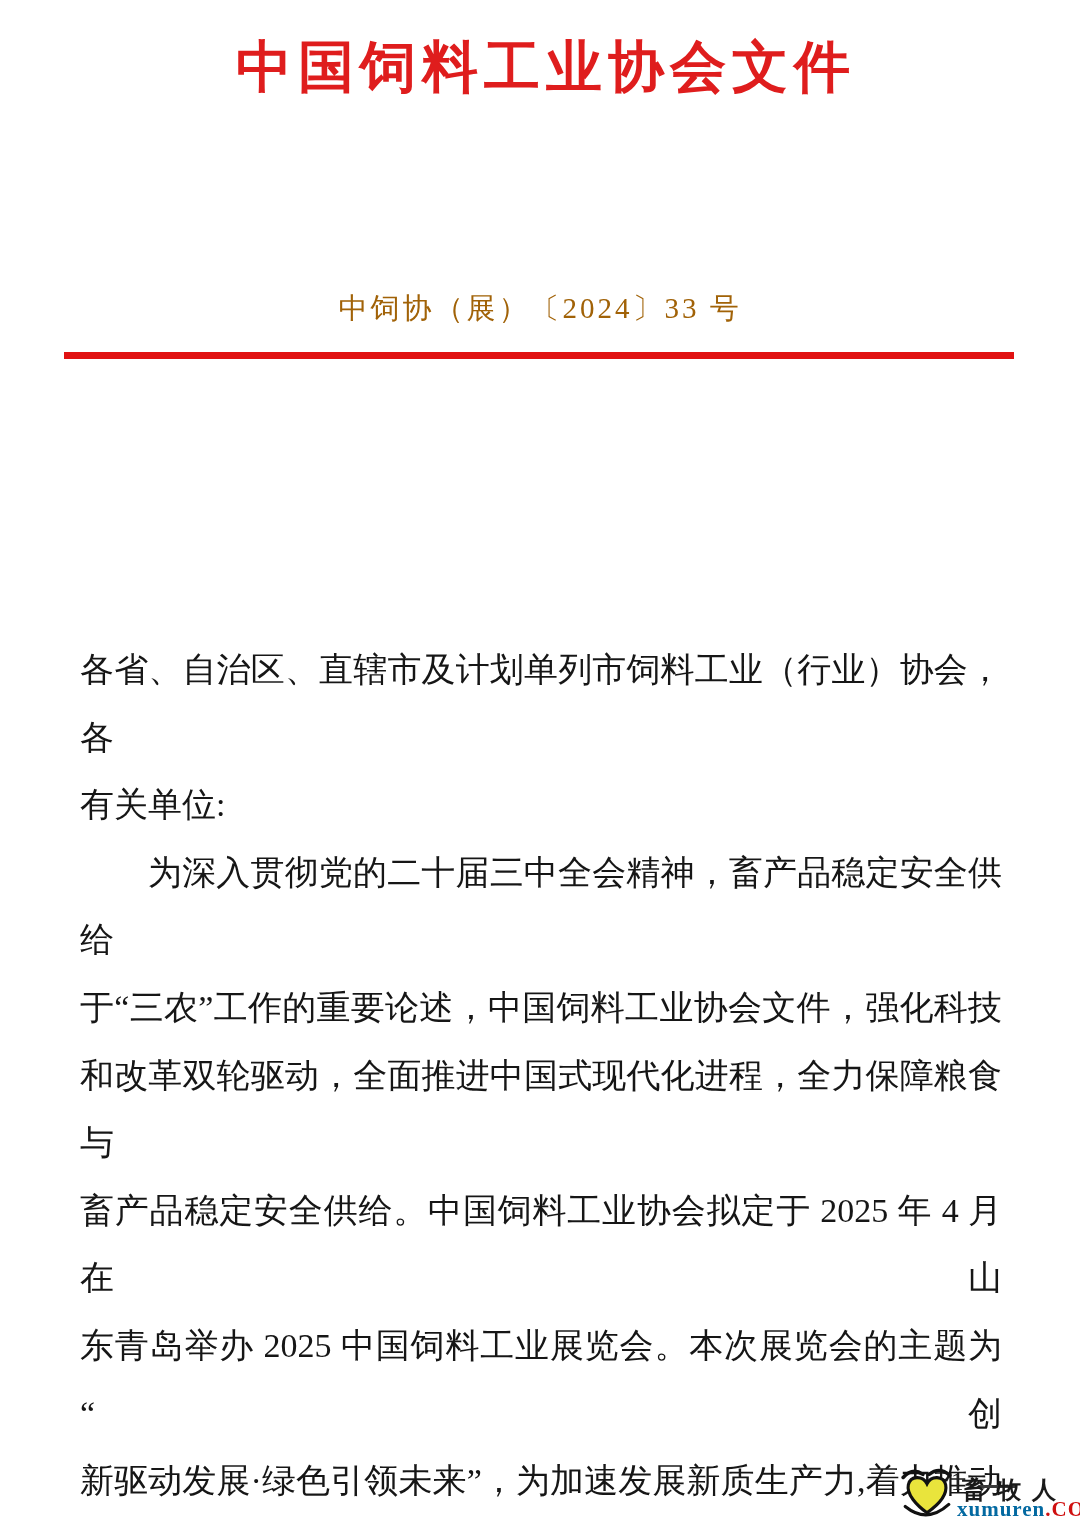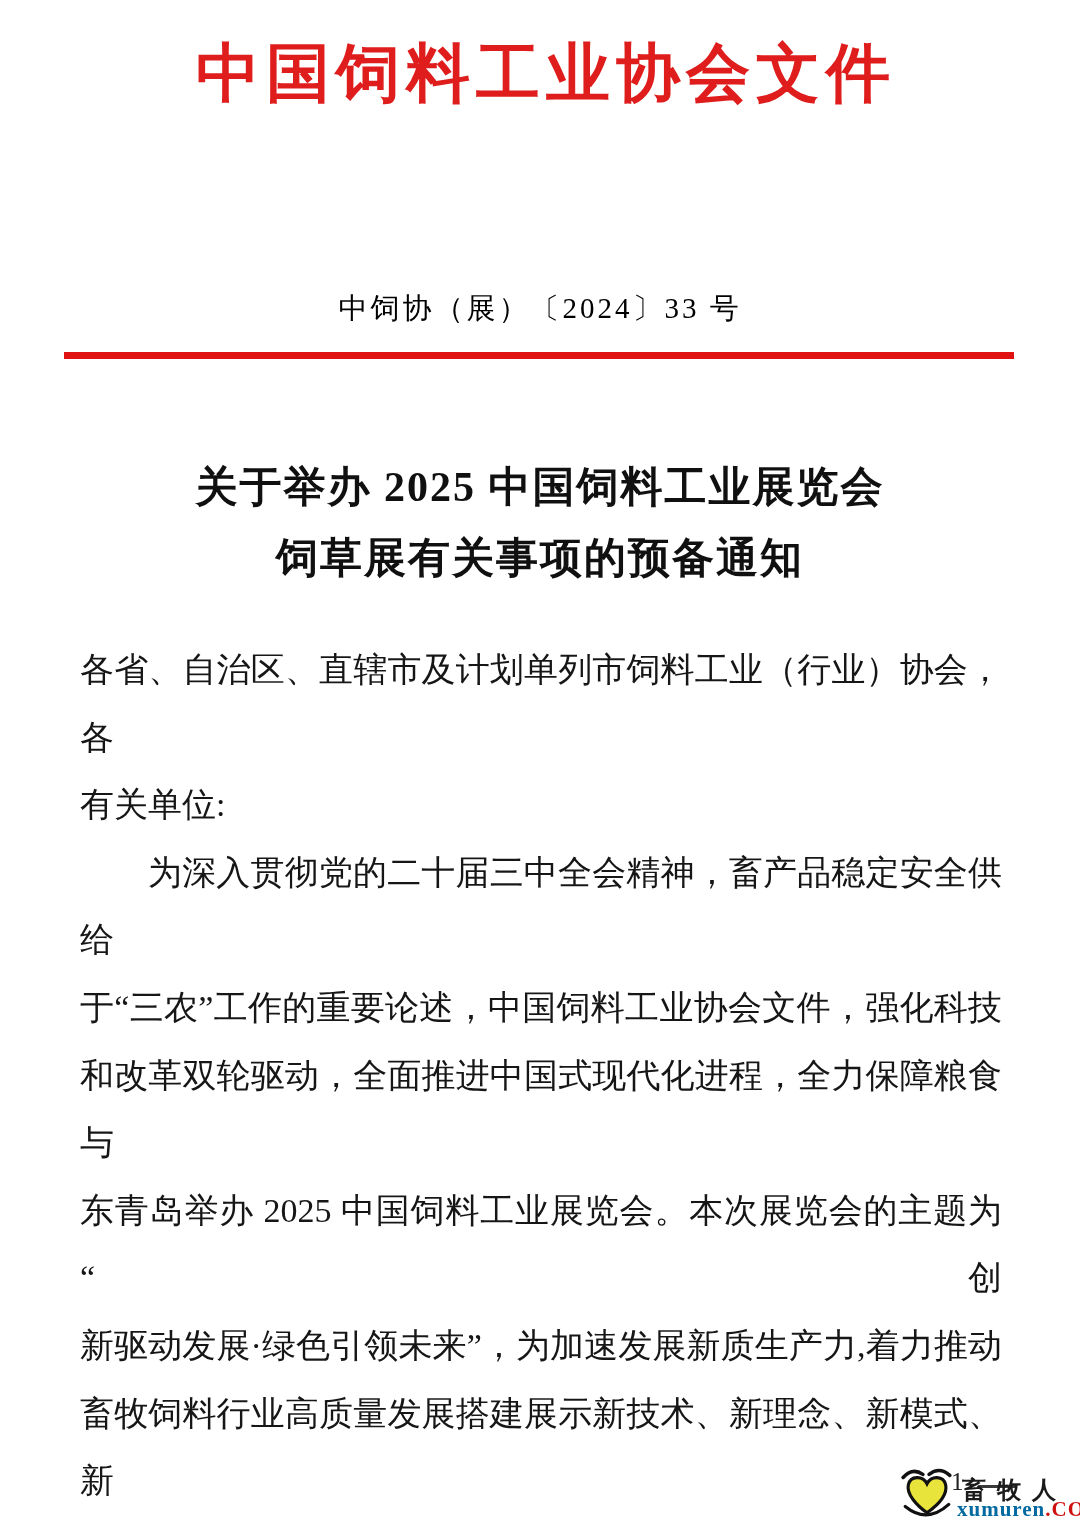--- a/index.html
+++ b/index.html
@@ -8,30 +8,30 @@
     width:1080px;height:1523px;
     margin:0 auto;
     background:#ffffff;
     overflow:hidden;
     font-family:"Liberation Serif","DejaVu Serif",serif;
   }
   .header-title{
     position:absolute;top:30px;left:0;right:0;
     text-align:center;
     color:#df1d1d;
-    font-size:64px;
+    font-size:56px;
     font-weight:bold;
     letter-spacing:6px;
     white-space:nowrap;
     margin-left:12px;
   }
   .doc-number{
     position:absolute;top:289px;left:0;right:0;
     text-align:center;
-    color:#000000;
+    color:#a16207;
     font-size:29px;
     letter-spacing:3px;
     white-space:nowrap;
   }
   .red-rule{
     position:absolute;top:352px;left:64px;
     width:950px;height:7px;
     background:#e11212;
   }
   .doc-title{
@@ -87,31 +87,28 @@
 <body>
 
 <div class="page">
 
   <div class="header-title">中国饲料工业协会文件</div>
 
   <div class="doc-number">中饲协（展）〔2024〕33 号</div>
 
   <div class="red-rule"></div>
 
-  <div class="doc-title">
-    <div>关于举办 2025 中国饲料工业展览会</div>
-    <div>饲草展有关事项的预备通知</div>
-  </div>
 
   <div class="body-text">
       <div class="bline just">各省、自治区、直辖市及计划单列市饲料工业（行业）协会，各</div>
       <div class="bline">有关单位:</div>
       <div class="bline just ind">为深入贯彻党的二十届三中全会精神，畜产品稳定安全供给</div>
       <div class="bline just">于“三农”工作的重要论述，中国饲料工业协会文件，强化科技</div>
       <div class="bline just">和改革双轮驱动，全面推进中国式现代化进程，全力保障粮食与</div>
+      <div class="bline just">畜产品稳定安全供给。中国饲料工业协会拟定于 2025 年 4 月在山</div>
       <div class="bline just">东青岛举办 2025 中国饲料工业展览会。本次展览会的主题为“创</div>
       <div class="bline just">新驱动发展·绿色引领未来”，为加速发展新质生产力,着力推动</div>
       <div class="bline just">畜牧饲料行业高质量发展搭建展示新技术、新理念、新模式、新</div>
     </div>
 
   <svg class="heart-logo" viewBox="0 0 50 54" aria-hidden="true">
     <path d="M2,13 Q11,3 21,10" fill="none" stroke="#121212" stroke-width="3.4" stroke-linecap="round"></path>
     <path d="M27,10 Q37,2 47,11" fill="none" stroke="#121212" stroke-width="3.4" stroke-linecap="round"></path>
     <path d="M25,19 C21,11 9,11 7,20 C5,29 15,40 25,47 C35,40 45,30 43,20 C41,11 29,11 25,19 Z" fill="#e9e43c" stroke="#111111" stroke-width="3"></path>
     <path d="M4,41 Q25,58 46,39" fill="none" stroke="#111111" stroke-width="3" stroke-linecap="round"></path>

